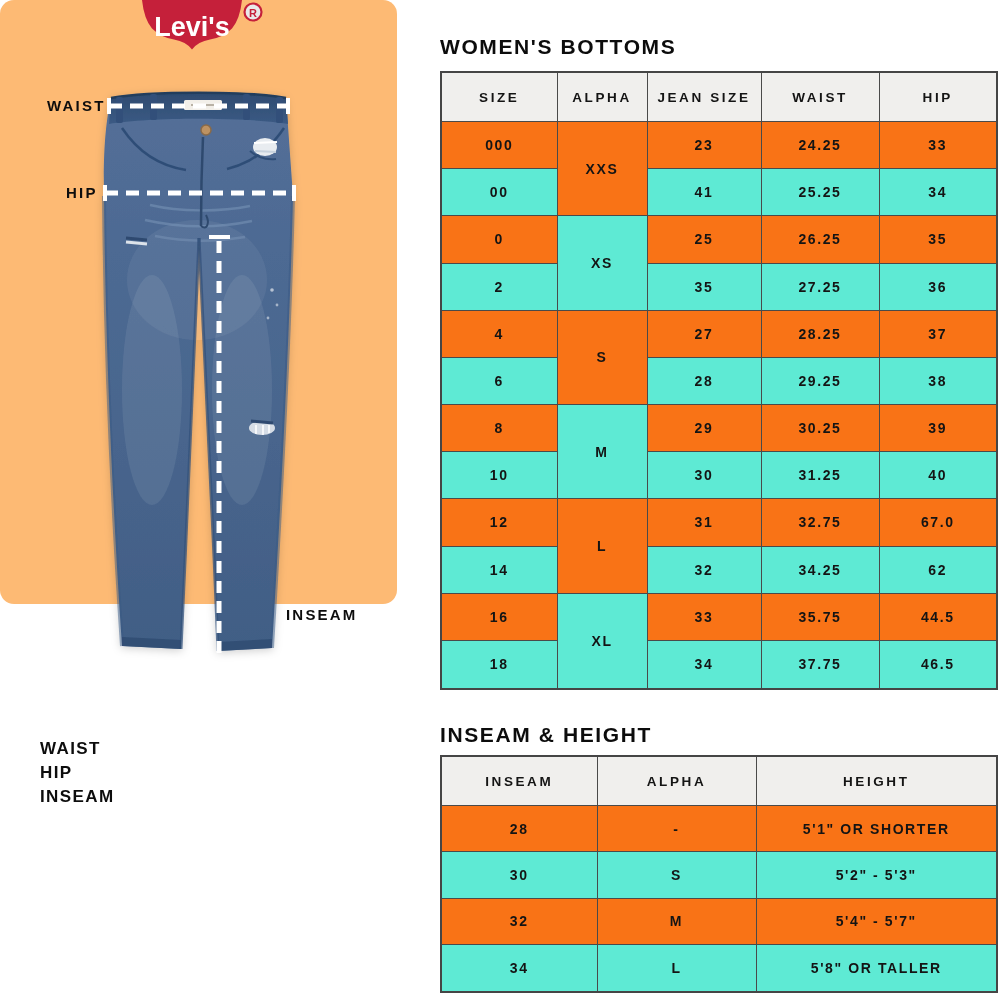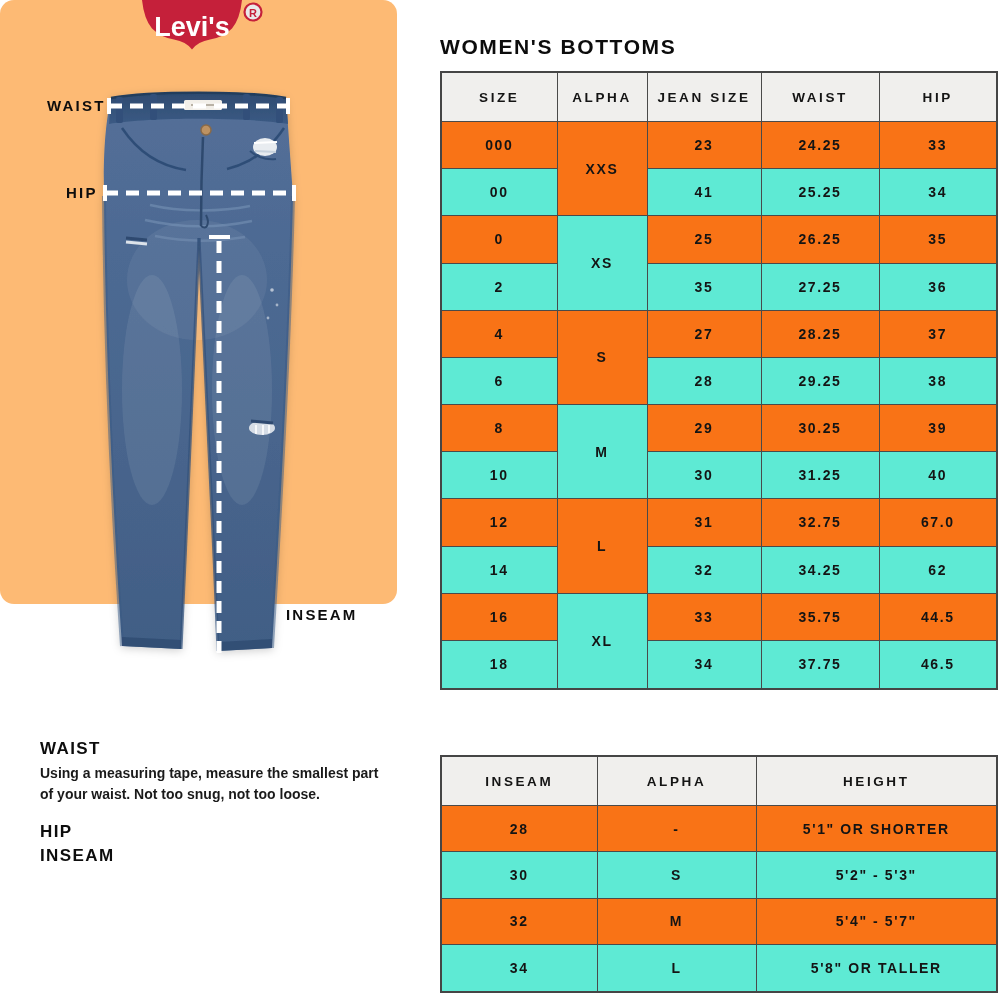--- a/index.html
+++ b/index.html
@@ -246,26 +246,25 @@
           <td class="dark">18</td>
           <td class="dark">34</td>
           <td class="dark">37.75</td>
           <td class="dark">46.5</td>
         </tr>
       </tbody>
   </table>
 
   <div class="guide">
     <h3>WAIST</h3>
-    <p>Using a measuring tape, measure the smallest part
-of your waist. Not too snug, not too loose.</p>
     <h3>HIP</h3>
     <h3>INSEAM</h3>
   </div>
 
+  <h2 class="section-title" id="inseam-title">INSEAM &amp; HEIGHT</h2>
 
   <table id="inseam-table">
     <colgroup>
       <col style="width:156px">
         <col style="width:159px">
         <col style="width:241px">
     </colgroup>
     <thead>
       <tr id="inseam-head-row">
           <th>INSEAM</th>

